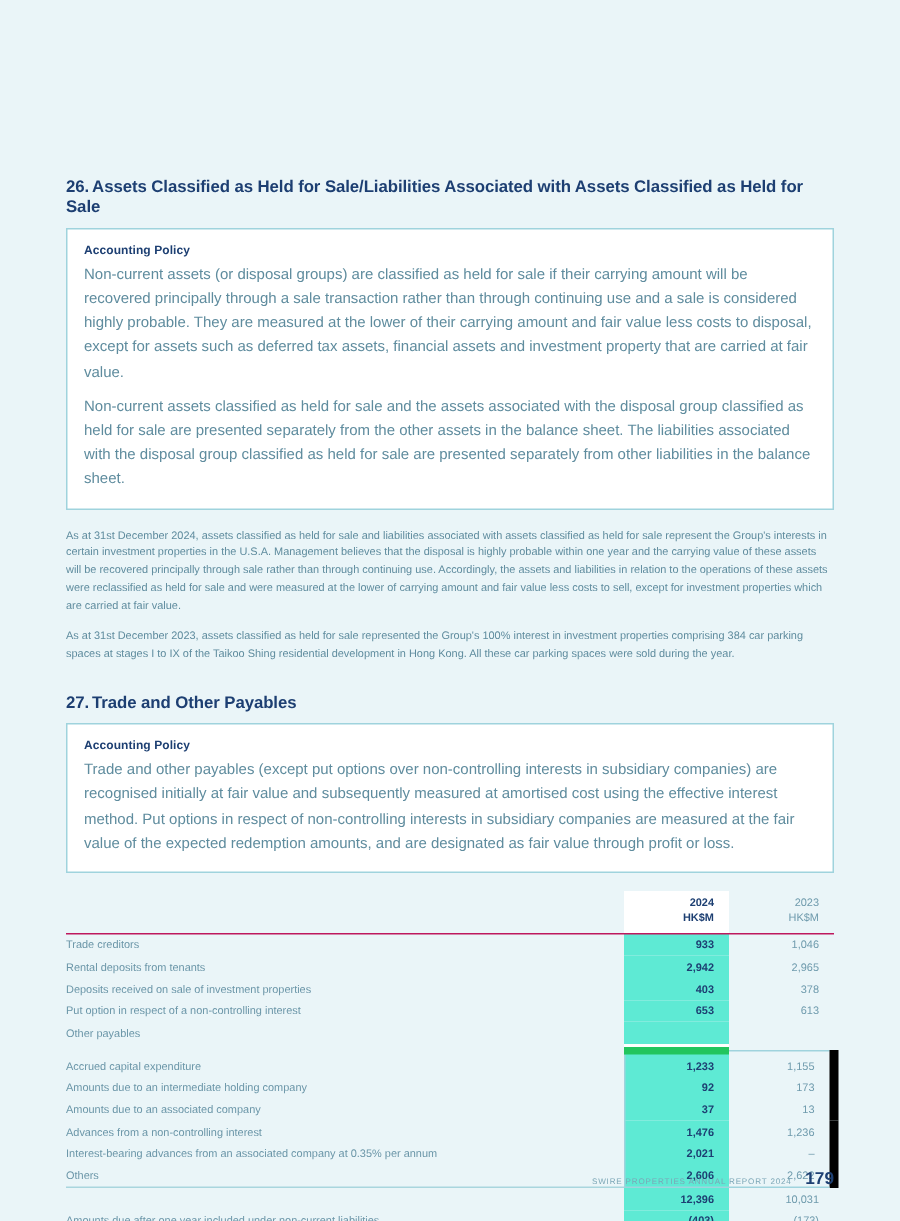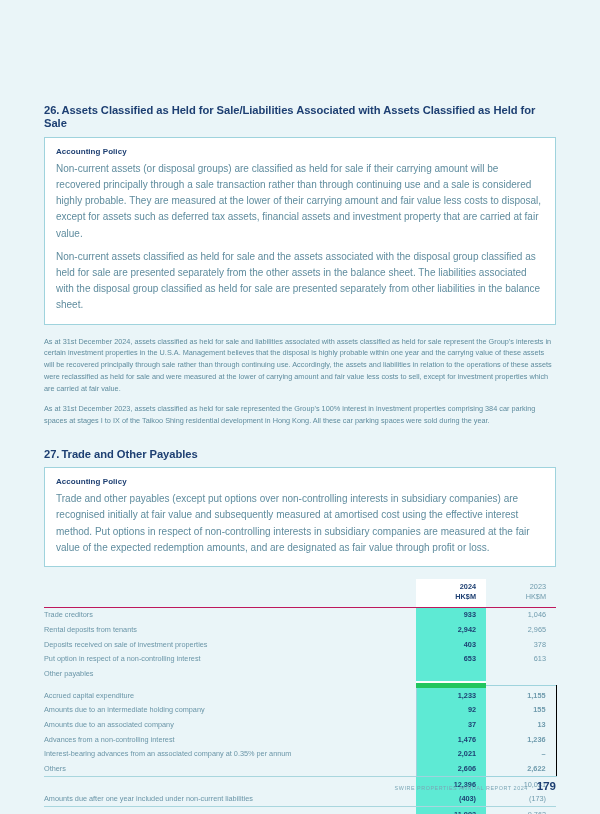--- a/index.html
+++ b/index.html
@@ -13,21 +13,21 @@
     font-family: "Liberation Sans", sans-serif;
     color: #5b8a9c;
     -webkit-font-smoothing: antialiased;
     overflow: hidden;
   }
   .page {
     position: relative;
     width: 600px;
     height: 814px;
     box-sizing: border-box;
-    padding: 0 44px;
+    padding: 15px 44px;
   }
 
   
   .section-heading {
     font-size: 11.2px;
     font-weight: bold;
     color: #1d3f72;
     letter-spacing: -0.05px;
     line-height: 1.2;
   }
@@ -124,21 +124,21 @@
 
   
   td.band { background: #ffffff; }
 
   
   .boxed-top td.n-2024 { border-top: 5px solid #22c55e; }
   .boxed-top td.n-2023 { border-top: 1px solid #9fd3dd; }
   .boxed-bottom td.n-2024 { border-bottom: 1px solid #9fd3dd; }
   .boxed-bottom td.n-2023 { border-bottom: 1px solid #9fd3dd; }
   .box-left { border-left: 1px solid #9fd3dd; }
-  .box-right { border-right: 1px solid #000000; font-weight: bold; }
+  .box-right { border-right: 6px solid #000000; }
 
   
   .rule-top td { border-top: 1px solid #a9d6de; }
   .rule-bottom td { border-bottom: 1px solid #a9d6de; }
   .rule-thick td { border-bottom: 2.4px solid #3fb3c6; }
   .spacer-xs td { height: 2px; }
 
   
   .footer {
     position: absolute;
@@ -255,21 +255,21 @@
       </tr>
 
       <tr class="boxed-top">
         <td class="t-label indent">Accrued capital expenditure</td>
         <td class="t-num n-2024 box-left">1,233</td>
         <td class="t-num n-2023 box-right">1,155</td>
       </tr>
       <tr>
         <td class="t-label indent">Amounts due to an intermediate holding company</td>
         <td class="t-num n-2024 box-left">92</td>
-        <td class="t-num n-2023 box-right">155</td>
+        <td class="t-num n-2023 box-right">173</td>
       </tr>
       <tr>
         <td class="t-label indent">Amounts due to an associated company</td>
         <td class="t-num n-2024 box-left">37</td>
         <td class="t-num n-2023 box-right">13</td>
       </tr>
       <tr>
         <td class="t-label indent">Advances from a non-controlling interest</td>
         <td class="t-num n-2024 box-left">1,476</td>
         <td class="t-num n-2023 box-right">1,236</td>

